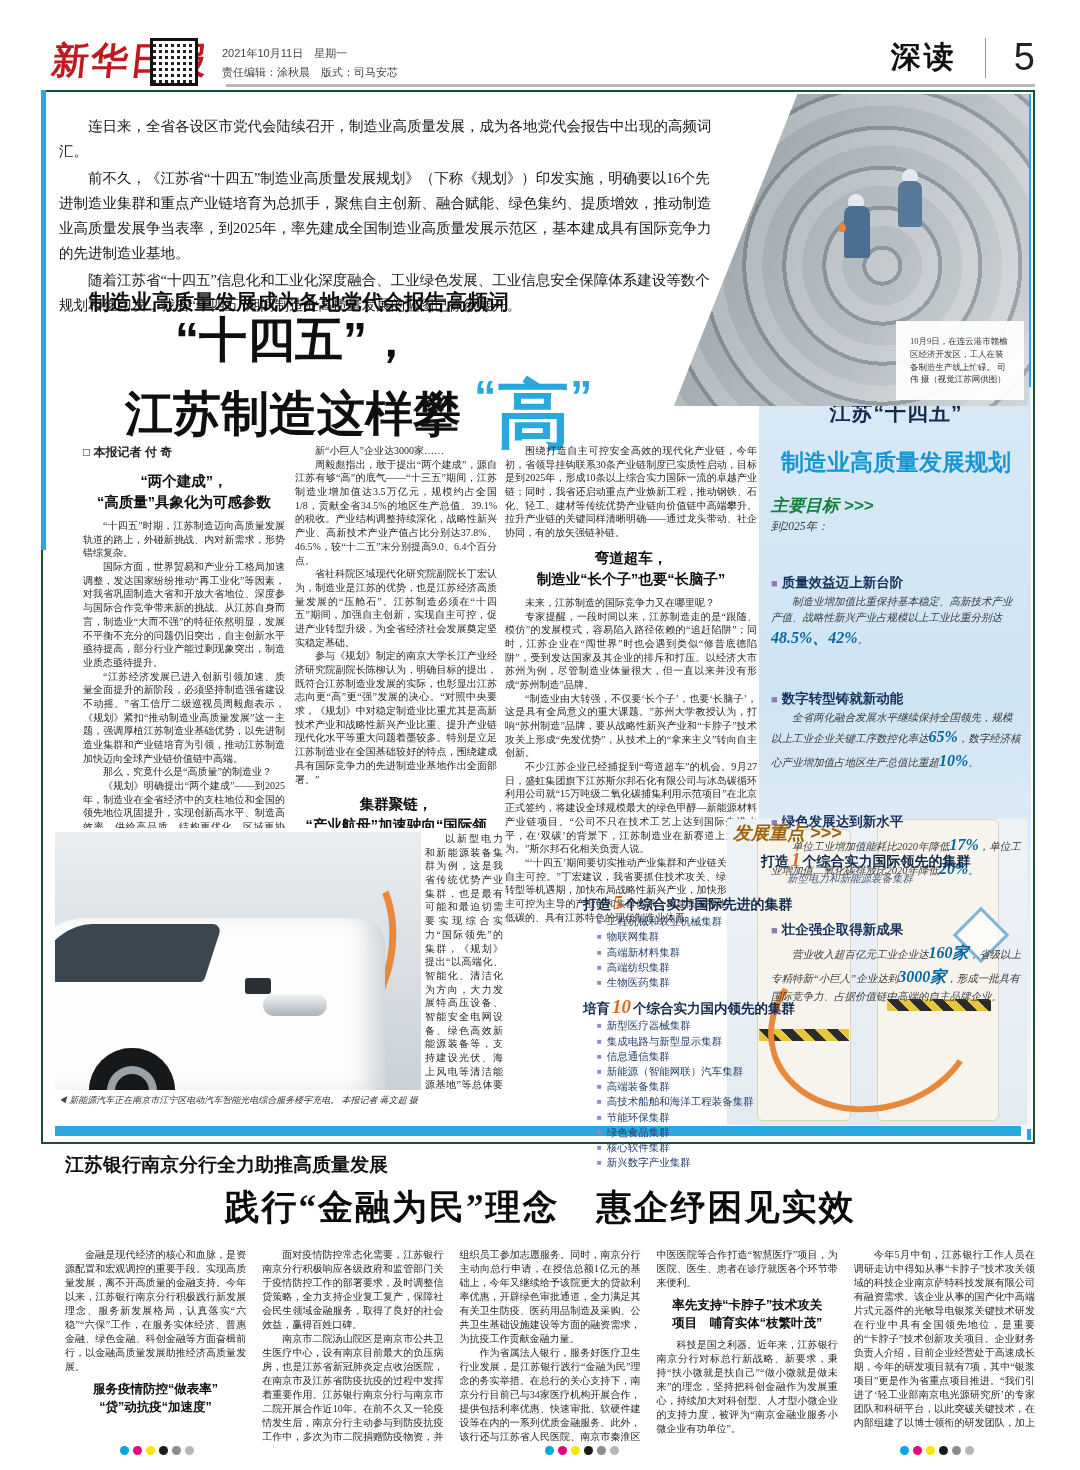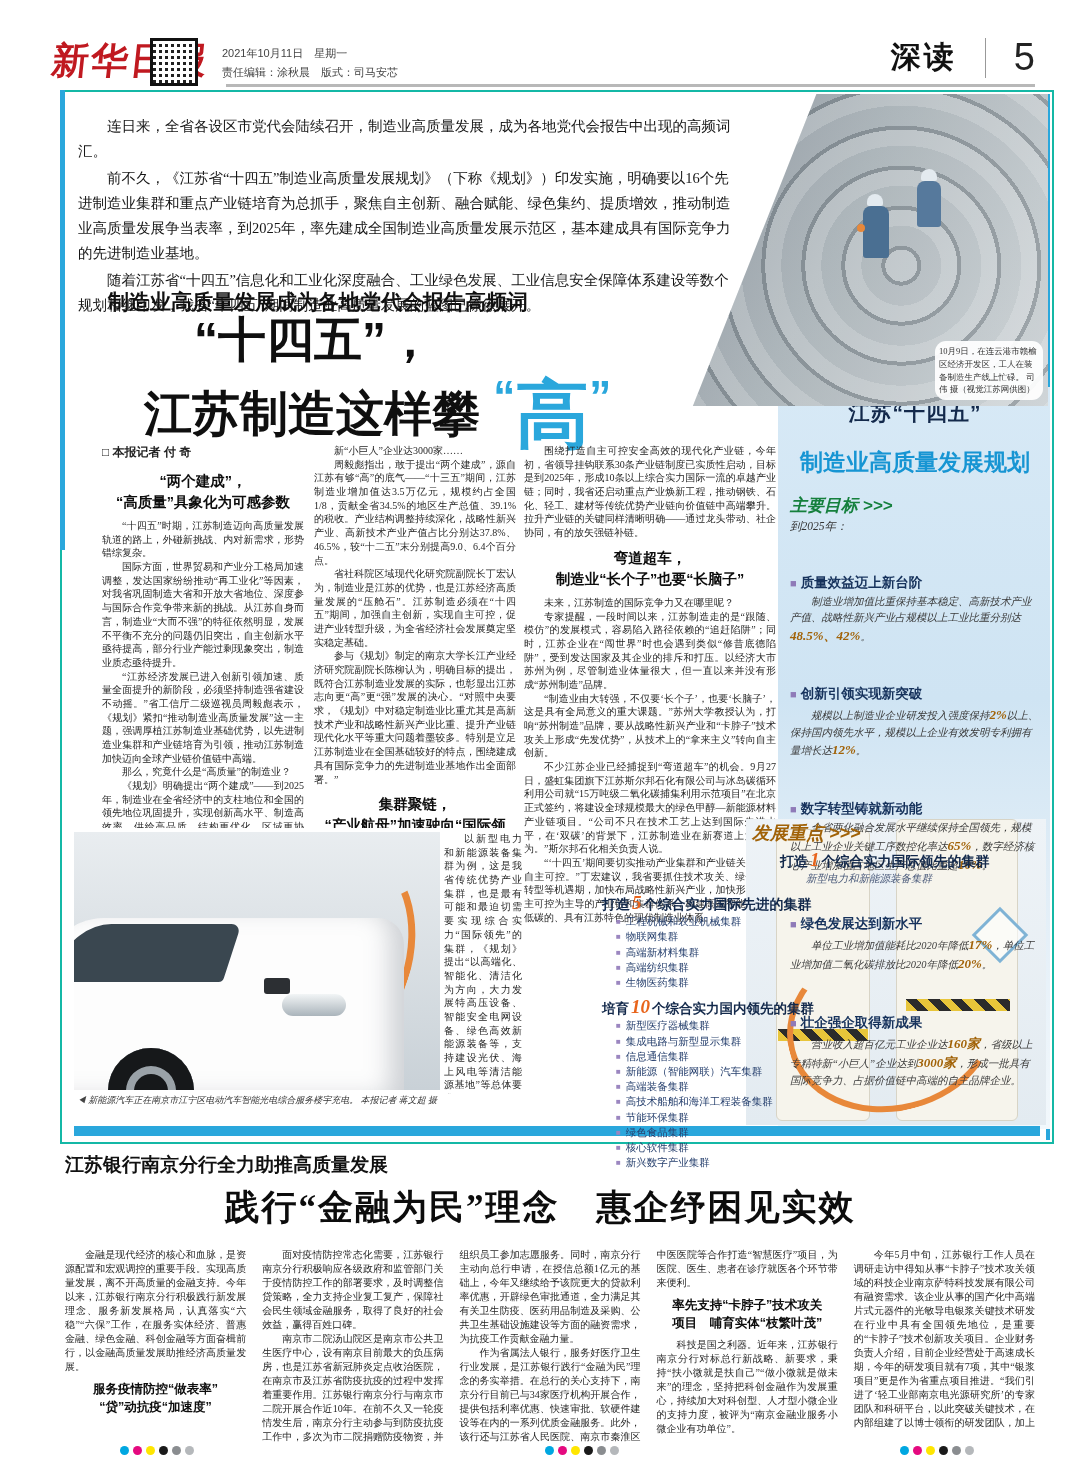--- a/index.html
+++ b/index.html
@@ -12,21 +12,21 @@
       repeating-linear-gradient(0deg,#111 0 3px,#fff 3px 6px),
       repeating-linear-gradient(90deg,#111 0 3px,#fff 3px 6px);
       background-blend-mode:screen;border:3px solid #111;}
   .hdr-date{position:absolute;left:222px;top:44px;font:11px/1.7 "Liberation Sans",sans-serif;color:#444;}
   .hdr-right{position:absolute;right:45px;top:36px;display:flex;align-items:center;gap:28px;}
   .sect{font:bold 30px "Liberation Serif",serif;color:#111;letter-spacing:3px;}
   .hdr-div{width:1px;height:40px;background:#999;}
   .pageno{font:38px "Liberation Sans",sans-serif;color:#222;}
   .hdr-rule{position:absolute;left:226px;top:84px;width:809px;height:3px;background:#b8b8b8;}
   
-  .main-box{position:absolute;left:60px;top:90px;width:990px;height:1050px;border:2px solid #14b8a6;}
+  .main-box{position:absolute;left:41px;top:90px;width:990px;height:1050px;border:2px solid #14532d;}
   .blue-left{position:absolute;left:-2px;top:-2px;width:5px;height:460px;background:#2aa7dc;}
   .blue-right{position:absolute;right:2px;top:2px;width:4px;height:calc(100% - 4px);background:#2aa7dc;}
   .cyan-bar{position:absolute;left:12px;right:12px;bottom:6px;height:10px;background:#2aa7dc;}
   
   .intro{position:absolute;left:16px;top:22px;width:656px;}
   .intro-p{font:14.5px/1.72 "Liberation Serif",serif;text-indent:2em;margin:0 0 2px;color:#161616;}
   
   .kicker{position:absolute;left:46px;top:196px;font:bold 21px "Liberation Sans",sans-serif;color:#111;}
   .title1{position:absolute;left:132px;top:222px;font:bold 48px/1.1 "Liberation Sans",sans-serif;color:#0f0f0f;}
   .title2{position:absolute;left:82px;top:281px;font:bold 48px/1.1 "Liberation Sans",sans-serif;color:#0f0f0f;}
@@ -38,21 +38,21 @@
      background:linear-gradient(115deg,#87919a 0%,#a9b2b7 45%,#cdd3d6 100%);}
   .rings{position:absolute;inset:0;background:
      repeating-radial-gradient(circle at 62% 55%, rgba(255,255,255,.22) 0 16px,
        rgba(60,70,78,.30) 16px 20px, rgba(255,255,255,.05) 20px 40px);}
   .worker{position:absolute;border-radius:8px 8px 3px 3px;background:#4a6f92;}
   .worker.w1{left:52%;top:36%;width:26px;height:52px;}
   .worker.w2{left:66%;top:28%;width:24px;height:46px;background:#56799c;}
   .helmet{position:absolute;left:4px;top:-12px;width:16px;height:12px;border-radius:8px 8px 2px 2px;background:#e3eaef;}
   .glove{position:absolute;left:-6px;top:18px;width:8px;height:8px;border-radius:50%;background:#e8883a;}
   .photo-cap{position:absolute;right:5px;bottom:6px;width:100px;background:rgba(255,255,255,.93);
-     font:8.5px/1.5 "Liberation Serif",serif;color:#333;padding:4px;border-radius:11px;}
+     font:8.5px/1.5 "Liberation Serif",serif;color:#333;padding:14px;}
   
   .col{position:absolute;overflow:hidden;}
   .col1{left:40px;top:352px;width:202px;height:384px;}
   .col2{left:252px;top:352px;width:202px;height:384px;}
   .col2wrap{left:382px;top:740px;width:78px;height:262px;}
   .col3{left:462px;top:352px;width:252px;height:628px;}
   .byline{font:bold 12px "Liberation Sans",sans-serif;margin:0 0 10px;color:#222;}
   .sub-head{font:bold 14.5px/1.45 "Liberation Sans",sans-serif;text-align:center;margin:8px 0 6px;color:#0d0d0d;}
   .bp{font-size:10px;line-height:1.37;text-indent:2em;text-align:justify;margin:0;color:#262626;}
   
@@ -78,21 +78,21 @@
      background:linear-gradient(180deg,#d7e9f6 0%,#cfe4f3 42%,#e2eef7 68%,#f2f8fc 100%);}
   .plan-inner{position:absolute;right:0;top:0;width:272px;padding:12px 10px 0 12px;box-sizing:border-box;}
   .plan-t1{font:bold 21px "Liberation Sans",sans-serif;color:#13294b;text-align:center;letter-spacing:1px;}
   .plan-t2{font:bold 23px "Liberation Sans",sans-serif;color:#1795d3;text-align:center;margin-top:20px;}
   .goals-h{font:bold italic 17px "Liberation Sans",sans-serif;color:#15803d;margin:16px 0 2px;}
   .goals-s{font:italic 11.5px "Liberation Serif",serif;color:#333;margin-bottom:8px;}
   .goal{margin-bottom:9px;}
   .goal-t{font:bold 13.5px "Liberation Sans",sans-serif;color:#16325c;margin-top:40px;}
   .gsq{color:#8f7bb8;font-size:11px;margin-right:4px;}
   .goal-x{font:italic 10.5px/1.5 "Liberation Serif",serif;color:#3a3a3a;text-indent:2em;margin:2px 0 0;}
-  .hl{color:#a16207;font-weight:bold;font-size:13px;}
+  .hl{color:#0369a1;font-weight:bold;font-size:16px;}
   .machine-art{position:absolute;right:4px;top:432px;width:300px;height:306px;z-index:0;overflow:hidden;
      background:linear-gradient(#eef3f7 0%,#e3ebf1 100%);}
   .mcol{position:absolute;background:#f6f4ec;border:1px solid #d8d4c6;border-radius:6px;}
   .mc1{left:30px;top:10px;width:92px;height:290px;}
   .mc2{left:150px;top:0;width:120px;height:300px;}
   .hazard{position:absolute;height:12px;width:90px;background:
      repeating-linear-gradient(45deg,#e8c53a 0 8px,#2b2b2b 8px 16px);}
   .hz1{left:32px;top:210px;} .hz2{left:160px;top:180px;width:104px;}
   .mcable{position:absolute;left:40px;top:120px;width:200px;height:160px;border:6px solid #e8883a;
      border-color:transparent transparent #e8883a #e8883a;border-radius:50%;transform:rotate(-14deg);}
@@ -224,24 +224,20 @@
         <div class="plan-t1">江苏“十四五”</div>
         <div class="plan-t2">制造业高质量发展规划</div>
         <div class="goals-h">主要目标 &gt;&gt;&gt;</div>
         <div class="goals-s">到2025年：</div>
         <div>
             <div class="goal">
               <div class="goal-t"><span class="gsq">■</span>质量效益迈上新台阶</div>
               <p class="goal-x"><span>制造业增加值比重保持基本稳定、高新技术产业产值、战略性新兴产业占规模以上工业比重分别达</span><span class="hl">48.5%、42%</span><span>。</span></p>
             </div>
             <div class="goal">
-              <div class="goal-t"><span class="gsq">■</span>创新引领实现新突破</div>
-              <p class="goal-x"><span>规模以上制造业企业研发投入强度保持</span><span class="hl">2%</span><span>以上、保持国内领先水平，规模以上企业有效发明专利拥有量增长达</span><span class="hl">12%</span><span>。</span></p>
-            </div>
-            <div class="goal">
               <div class="goal-t"><span class="gsq">■</span>数字转型铸就新动能</div>
               <p class="goal-x"><span>全省两化融合发展水平继续保持全国领先，规模以上工业企业关键工序数控化率达</span><span class="hl">65%</span><span>，数字经济核心产业增加值占地区生产总值比重超</span><span class="hl">10%</span><span>。</span></p>
             </div>
             <div class="goal">
               <div class="goal-t"><span class="gsq">■</span>绿色发展达到新水平</div>
               <p class="goal-x"><span>单位工业增加值能耗比2020年降低</span><span class="hl">17%</span><span>，单位工业增加值二氧化碳排放比2020年降低</span><span class="hl">20%</span><span>。</span></p>
             </div>
             <div class="goal">
               <div class="goal-t"><span class="gsq">■</span>壮企强企取得新成果</div>
               <p class="goal-x"><span>营业收入超百亿元工业企业达</span><span class="hl">160家</span><span>，省级以上专精特新“小巨人”企业达到</span><span class="hl">3000家</span><span>，形成一批具有国际竞争力、占据价值链中高端的自主品牌企业。</span></p>

